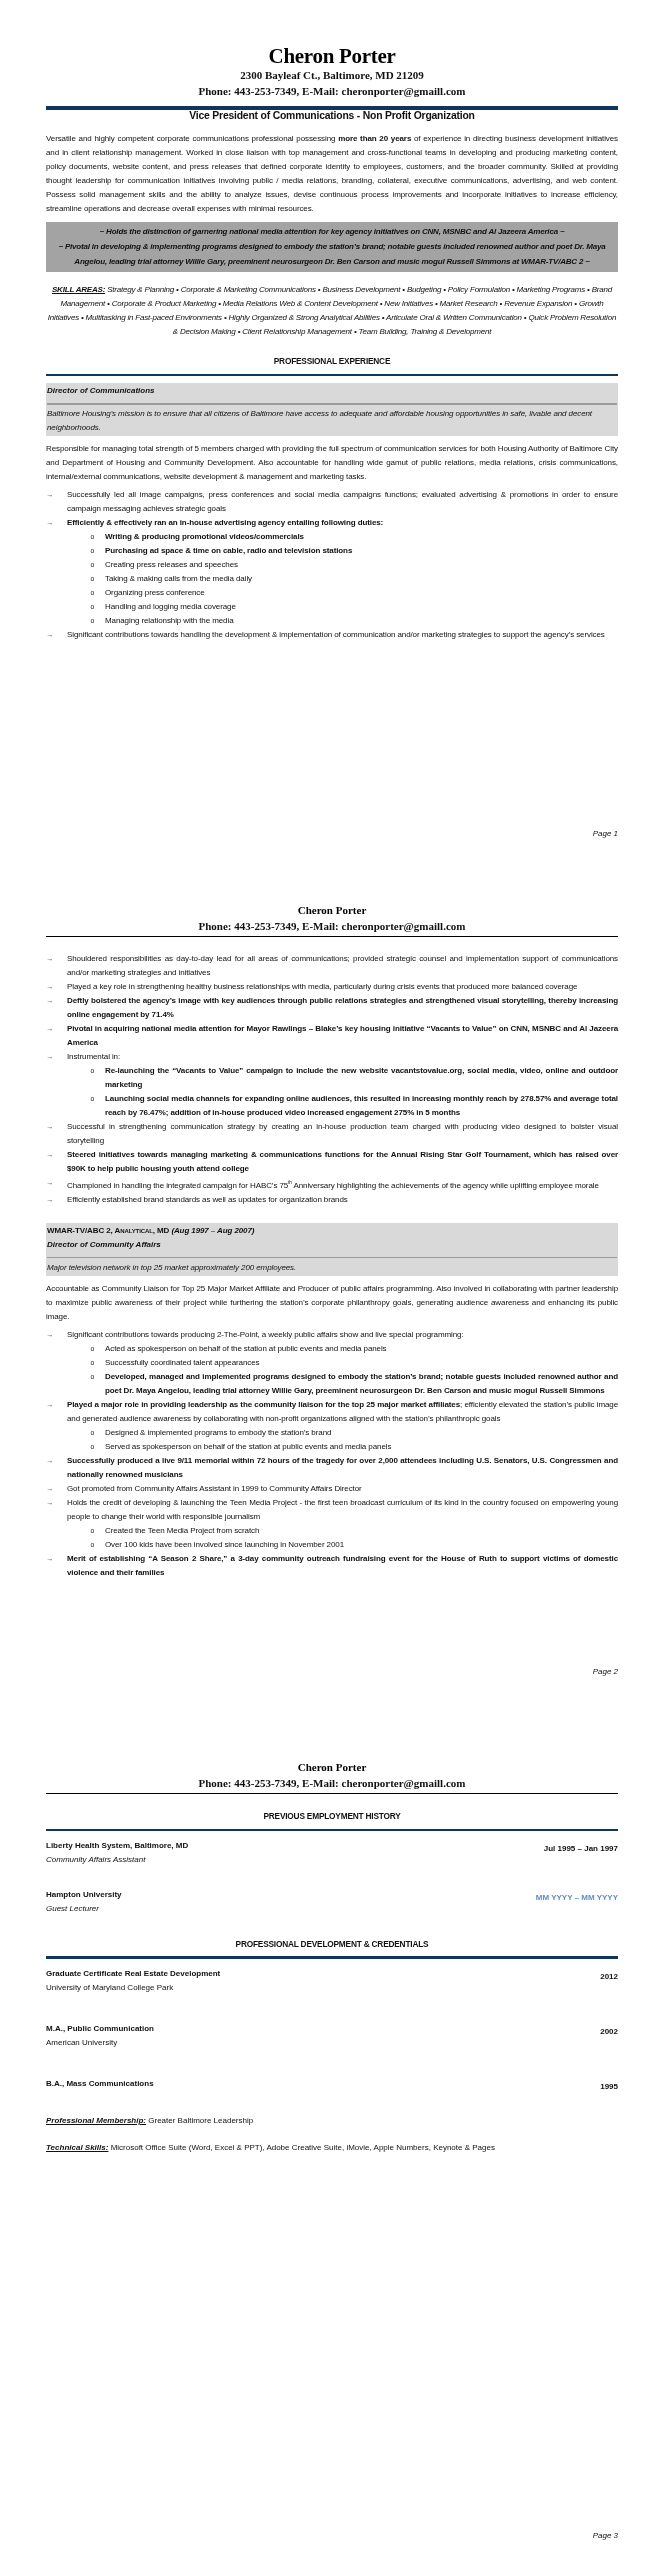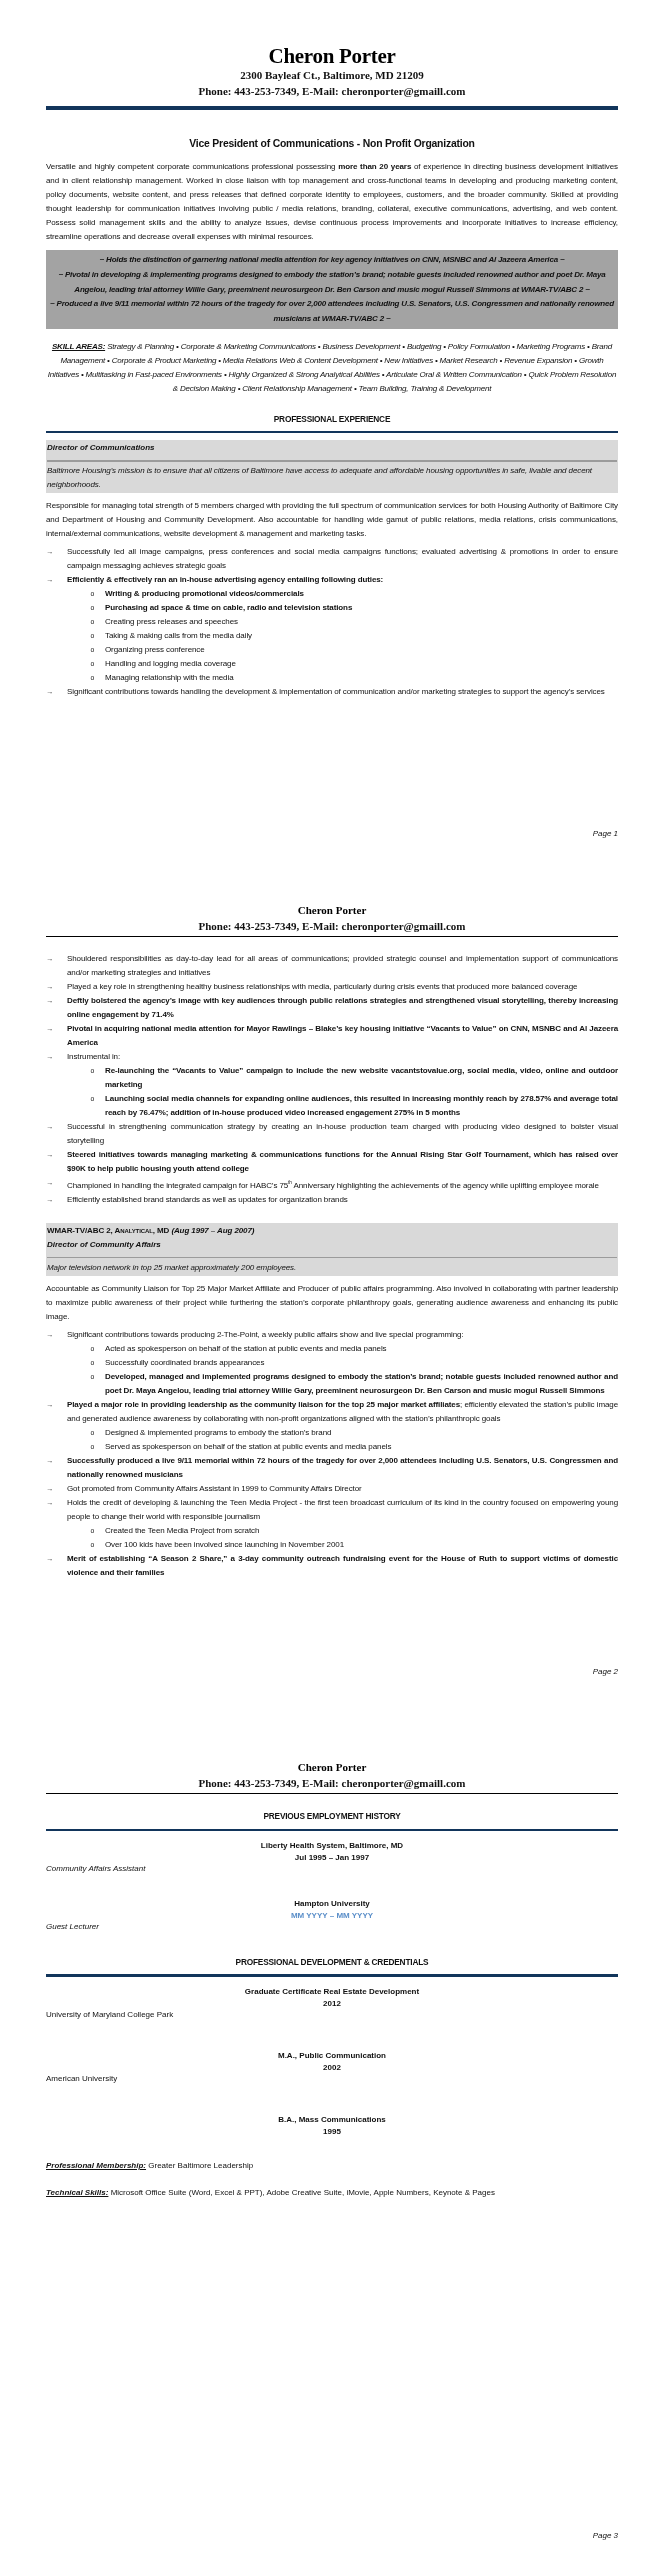--- a/index.html
+++ b/index.html
@@ -12,21 +12,21 @@
   .hdr-name { font-family:"Liberation Serif", serif; font-weight:bold; text-align:center; color:#000; }
   .page1 .hdr-name { font-size:21px; padding-top:44px; line-height:24px; letter-spacing:-0.3px; }
   .page1 .hdr-line { font-family:"Liberation Serif", serif; font-weight:bold; font-size:11px; text-align:center; line-height:15.6px; }
   .rule-navy { height:3.1px; background:#12355b; margin-top:7.3px; }
   .page2 .hdr-name, .page3 .hdr-name { font-size:11px; line-height:15.6px; padding-top:0; }
   .page2 .hdr-top { padding-top:44px; }
   .page3 .hdr-top { padding-top:42px; }
   .hdr-phone-small { font-family:"Liberation Serif", serif; font-weight:bold; font-size:11px; text-align:center; line-height:14.6px; }
   .rule-thin { height:0.5px; background:#000; margin-top:3.1px; }
 
-  .title { text-align:center; font-weight:bold; font-size:10.4px; margin-top:28px; letter-spacing:-0.2px; }
+  .title { text-align:center; font-weight:bold; font-size:10.4px; margin-top:0; letter-spacing:-0.2px; }
   p.just { text-align:justify; font-size:8px; line-height:14px; margin:11.5px 0 0 0; letter-spacing:-0.1px; }
   .banner { background:#a3a3a3; margin-top:6.2px; padding:3.1px 2.1px; text-align:center; font-weight:bold; font-style:italic; font-size:8px; line-height:14.6px; letter-spacing:-0.2px; }
   .skills { text-align:center; font-style:italic; font-size:8px; line-height:14px; margin-top:10.4px; letter-spacing:-0.2px; }
   .skills .lbl { font-weight:bold; text-decoration:underline; }
   .sec-title { text-align:center; font-weight:bold; font-size:8.3px; margin-top:17.7px; letter-spacing:-0.2px; }
   .sec-rule { height:2.1px; background:#12355b; margin-top:7.3px; }
 
   .job-head { background:#d9d9d9; margin-top:7.3px; padding:1px 1px 0 1px; }
   .job-head .company { font-weight:bold; font-size:8px; line-height:14px; font-variant:small-caps; letter-spacing:-0.1px; }
   .job-head .dates { font-style:italic; font-variant:normal; }
@@ -42,21 +42,21 @@
   ul.subs > li { position:relative; padding-left:38px; margin-left:0; font-size:8px; line-height:14px; text-align:justify; }
   ul.subs > li .circle { position:absolute; left:23.4px; top:0; font-size:6.8px; }
   ul.subs > li.bold .txt { font-weight:bold; }
   sup { font-size:4.7px; }
 
   .pagenum { position:absolute; right:46px; font-style:italic; font-size:8px; }
   .page1 .pagenum { bottom:21px; }
   .page2 .pagenum { bottom:42px; }
   .page3 .pagenum { bottom:36px; }
 
-  .row { display:flex; justify-content:space-between; align-items:center;flex-direction:column; }
+  .row { display:flex; justify-content:space-between; align-items:flex-end; }
   .emp { margin-top:8.3px; }
   .emp .org { font-weight:bold; font-size:8px; line-height:14px; }
   .emp .pos { font-style:italic; font-size:8px; line-height:14px; }
   .emp .when { font-weight:bold; font-size:8px; }
   .emp .when.placeholder { color:#5b8fc9; }
   .emp + .emp { margin-top:21px; }
   .cred { margin-top:8.3px; }
   .cred + .cred { margin-top:27px; }
   .cred .deg { font-weight:bold; font-size:8px; line-height:14px; }
   .cred .school { font-size:8px; line-height:14px; }
@@ -73,21 +73,20 @@
   <div class="hdr-line">Phone: 443-253-7349, E-Mail: cheronporter@gmaill.com</div>
   <div class="rule-navy"></div>
 
   <div class="title">Vice President of Communications - Non Profit Organization</div>
 
   <p class="just"><span>Versatile and highly competent corporate communications professional possessing </span><b>more than 20 years</b><span> of experience in directing business development initiatives and in client relationship management. Worked in close liaison with top management and cross-functional teams in developing and producing marketing content, policy documents, website content, and press releases that defined corporate identity to employees, customers, and the broader community. Skilled at providing thought leadership for communication initiatives involving public / media relations, branding, collateral, executive communications, advertising, and web content. Possess solid management skills and the ability to analyze issues, devise continuous process improvements and incorporate initiatives to increase efficiency, streamline operations and decrease overall expenses with minimal resources.</span></p>
 
   <div class="banner">
     <div>~ Holds the distinction of garnering national media attention for key agency initiatives on CNN, MSNBC and Al Jazeera America ~</div>
     <div>~ Pivotal in developing &amp; implementing programs designed to embody the station’s brand; notable guests included renowned author and poet Dr. Maya Angelou, leading trial attorney Willie Gary, preeminent neurosurgeon Dr. Ben Carson and music mogul Russell Simmons at WMAR-TV/ABC 2 ~</div>
-    <div>~ Produced a live 9/11 memorial within 72 hours of the tragedy for over 2,000 attendees including U.S. Senators, U.S. Congressmen and nationally renowned musicians at WMAR-TV/ABC 2 ~</div>
   </div>
 
   <div class="skills"><span class="lbl">SKILL AREAS:</span><span> Strategy &amp; Planning • Corporate &amp; Marketing Communications • Business Development • Budgeting • Policy Formulation • Marketing Programs • Brand Management • Corporate &amp; Product Marketing • Media Relations Web &amp; Content Development • New Initiatives • Market Research • Revenue Expansion • Growth Initiatives • Multitasking in Fast-paced Environments • Highly Organized &amp; Strong Analytical Abilities • Articulate Oral &amp; Written Communication • Quick Problem Resolution &amp; Decision Making • Client Relationship Management • Team Building, Training &amp; Development</span></div>
 
   <div class="sec-title">PROFESSIONAL EXPERIENCE</div>
   <div class="sec-rule"></div>
 
   <div class="job-head">
     <div class="role">Director of Communications</div>
     <div class="grey-rule"></div>
@@ -137,21 +136,21 @@
     <div class="company"><span>WMAR-TV/ABC 2, Analytical, MD</span> <span class="dates">(Aug 1997 – Aug 2007)</span></div>
     <div class="role">Director of Community Affairs</div>
     <div class="grey-rule"></div>
     <div class="mission">Major television network in top 25 market approximately 200 employees.</div>
   </div>
   <p class="just" style="margin-top:6.2px">Accountable as Community Liaison for Top 25 Major Market Affiliate and Producer of public affairs programming.  Also involved in collaborating with partner leadership to maximize public awareness of their project while furthering the station’s corporate philanthropy goals, generating audience awareness and enhancing its public image.</p>
 
   <ul class="arrows">
       <li><span class="arrow">→</span><span class="txt">Significant contributions towards producing 2-The-Point, a weekly public affairs show and live special programming:</span><ul class="subs">
           <li><span class="circle">o</span><span class="txt">Acted as spokesperson on behalf of the station at public events and media panels</span></li>
-          <li><span class="circle">o</span><span class="txt">Successfully coordinated brands appearances</span></li>
+          <li><span class="circle">o</span><span class="txt">Successfully coordinated talent appearances</span></li>
           <li class="bold"><span class="circle">o</span><span class="txt">Developed, managed and implemented programs designed to embody the station’s brand; notable guests included renowned author and poet Dr. Maya Angelou, leading trial attorney Willie Gary, preeminent neurosurgeon Dr. Ben Carson and music mogul Russell Simmons</span></li>
         </ul></li>
       <li><span class="arrow">→</span><span class="txt"><b>Played a major role in providing leadership as the community liaison for the top 25 major market affiliates</b>; efficiently elevated the station’s public image and generated audience awareness by collaborating with non-profit organizations aligned with the station’s philanthropic goals</span><ul class="subs">
           <li><span class="circle">o</span><span class="txt">Designed &amp; implemented programs to embody the station’s brand</span></li>
           <li><span class="circle">o</span><span class="txt">Served as spokesperson on behalf of the station at public events and media panels</span></li>
         </ul></li>
       <li class="bold"><span class="arrow">→</span><span class="txt">Successfully produced a live 9/11 memorial within 72 hours of the tragedy for over 2,000 attendees including U.S. Senators, U.S. Congressmen and nationally renowned musicians</span></li>
       <li><span class="arrow">→</span><span class="txt">Got promoted from Community Affairs Assistant in 1999 to Community Affairs Director</span></li>
       <li><span class="arrow">→</span><span class="txt">Holds the credit of developing &amp; launching the Teen Media Project - the first teen broadcast curriculum of its kind in the country focused on empowering young people to change their world with responsible journalism</span><ul class="subs">
           <li><span class="circle">o</span><span class="txt">Created the Teen Media Project from scratch</span></li>

